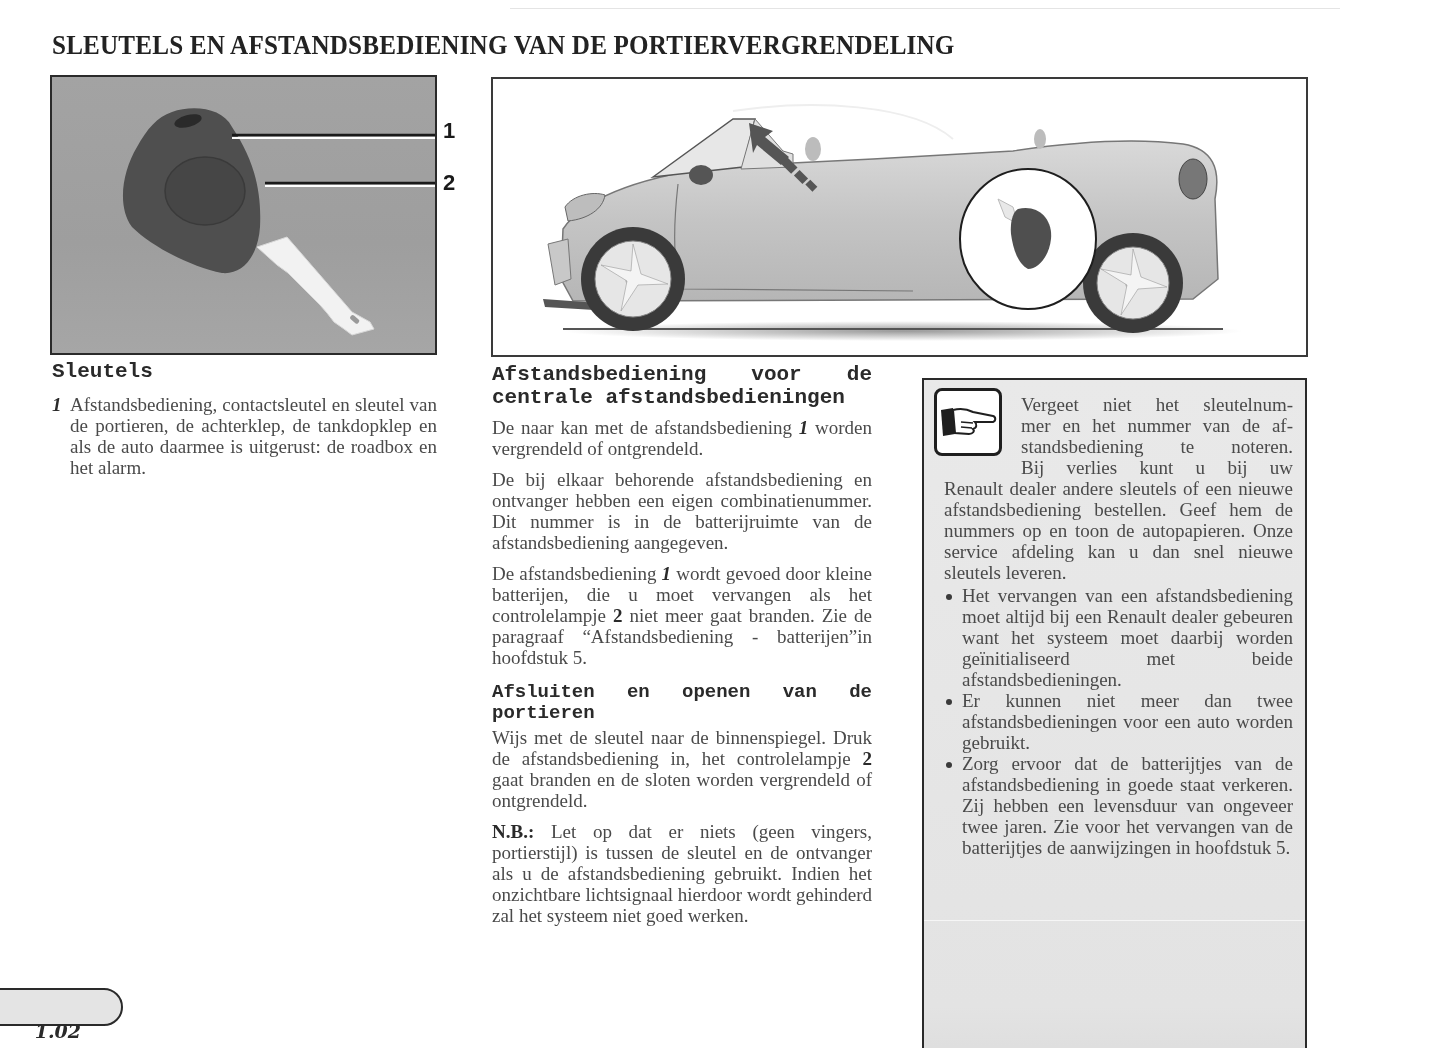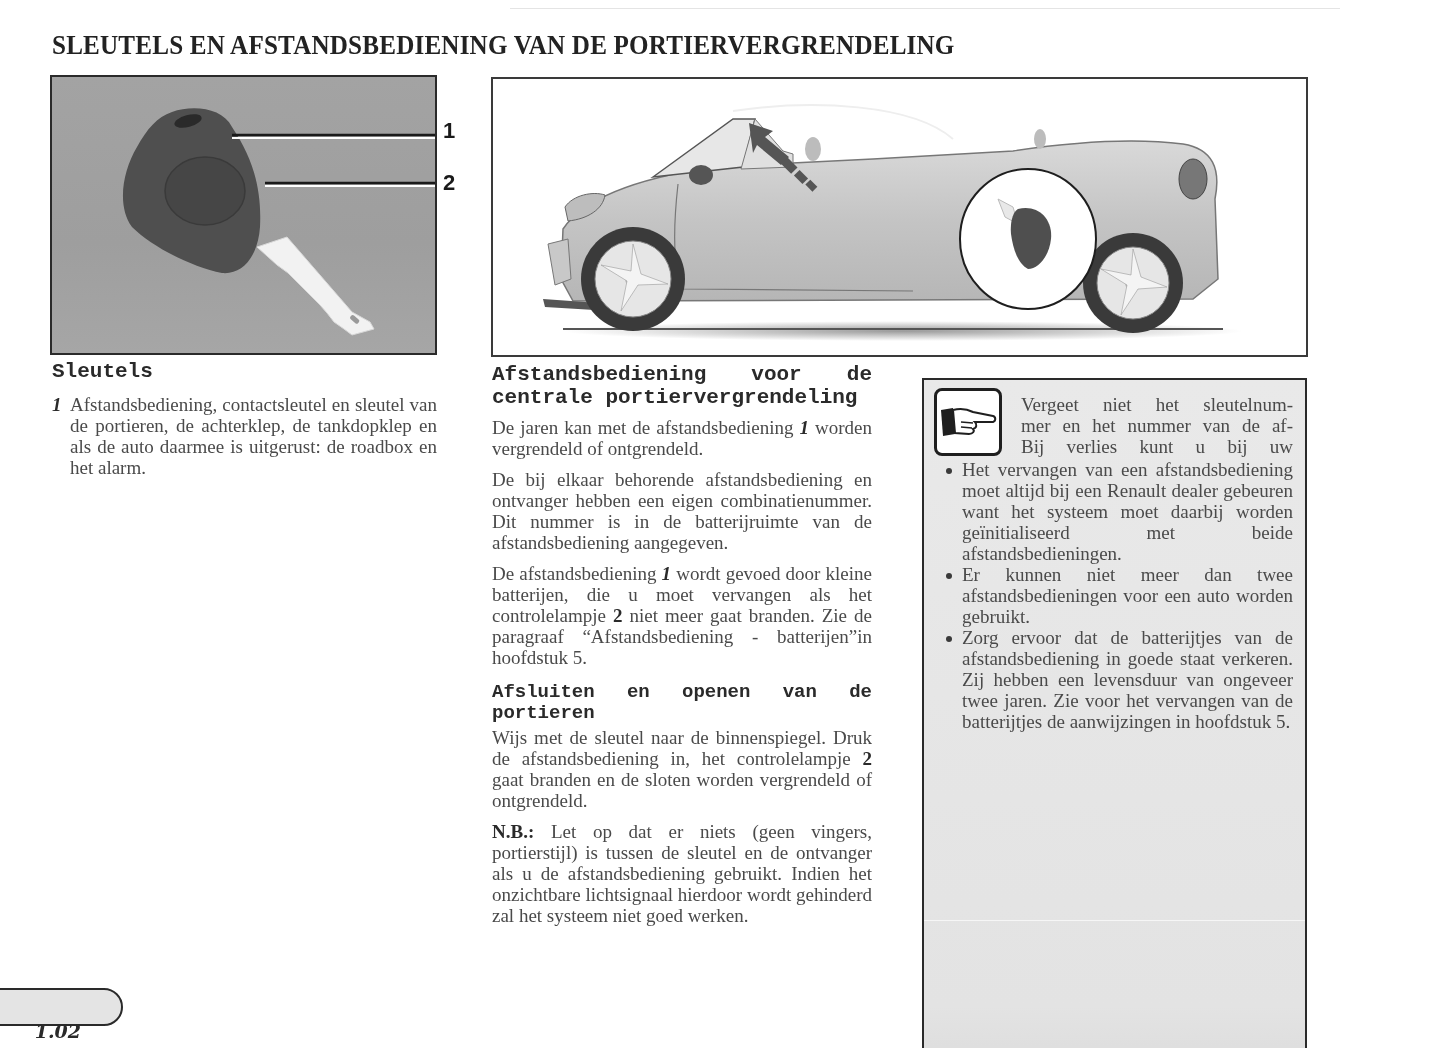--- a/index.html
+++ b/index.html
@@ -182,23 +182,23 @@
 
 <div class="col1">
   <h2 class="section-title">Sleutels</h2>
   <div class="list-item body-text">
     <span class="list-num italic-num">1</span>
     <span>Afstandsbediening, contactsleutel en sleutel van de portieren, de achterklep, de tankdopklep en als de auto daarmee is uitgerust: de roadbox en het alarm.</span>
   </div>
 </div>
 
 <div class="col2 body-text">
-  <h2 class="section-title h2">Afstandsbediening voor de centrale portiervergrendeling</h2>
+  <h2 class="section-title h2">Afstandsbediening voor de centrale afstandsbedieningen</h2>
   <p>
-    <span>De jaren kan met de afstandsbediening </span><span class="italic-num">1</span><span> worden vergrendeld of ontgrendeld.</span>
+    <span>De naar kan met de afstandsbediening </span><span class="italic-num">1</span><span> worden vergrendeld of ontgrendeld.</span>
   </p>
   <p>De bij elkaar behorende afstandsbediening en ontvanger hebben een eigen combinatienummer. Dit nummer is in de batterijruimte van de afstandsbediening aangegeven.</p>
   <p>
     <span>De afstandsbediening </span><span class="italic-num">1</span><span> wordt gevoed door kleine batterijen, die u moet vervangen als het controlelampje </span><span class="strong-num">2</span><span> niet meer gaat branden. Zie de paragraaf “Afstandsbediening - batterijen”in hoofdstuk 5.</span>
   </p>
   <h3 class="section-title h3">Afsluiten en openen van de portieren</h3>
   <p>
     <span>Wijs met de sleutel naar de binnenspiegel. Druk de afstandsbediening in, het controlelampje </span><span class="strong-num">2</span><span> gaat branden en de sloten worden vergrendeld of ontgrendeld.</span>
   </p>
   <p style="">
@@ -210,21 +210,23 @@
   <div class="hand-icon-box">
     <svg width="58" height="40" viewBox="0 0 58 40">
       <path d="M2 8 L14 6 L16 32 L4 34 Z" fill="#1f1f1f"></path>
       <path d="M14 8 C22 6 30 8 34 10 L54 14 C57 15 57 19 54 20 L36 20 C38 22 38 26 34 27 C36 29 34 32 30 32 L16 31 Z" fill="#ffffff" stroke="#1f1f1f" stroke-width="2"></path>
       <path d="M22 20 L34 21 M22 25 L33 26" stroke="#1f1f1f" stroke-width="1.5"></path>
     </svg>
   </div>
   <div class="note-text body-text">
     <div class="indent-line" style="text-align:justify; text-align-last:justify;">Vergeet niet het sleutelnum-</div>
     <div class="indent-line" style="text-align:justify; text-align-last:justify;">mer en het nummer van de af-</div>
+    <div class="indent-line" style="text-align:justify; text-align-last:justify;">standsbediening te noteren.</div>
     <div class="indent-line" style="text-align:justify; text-align-last:justify;">Bij verlies kunt u bij uw</div>
+    <div>Renault dealer andere sleutels of een nieuwe afstandsbediening bestellen. Geef hem de nummers op en toon de autopapieren. Onze service afdeling kan u dan snel nieuwe sleutels leveren.</div>
     <ul class="note-bullets">
       <li>Het vervangen van een afstandsbediening moet altijd bij een Renault dealer gebeuren want het systeem moet daarbij worden geïnitialiseerd met beide afstandsbedieningen.</li>
       <li>Er kunnen niet meer dan twee afstandsbedieningen voor een auto worden gebruikt.</li>
       <li>Zorg ervoor dat de batterijtjes van de afstandsbediening in goede staat verkeren. Zij hebben een levensduur van ongeveer twee jaren. Zie voor het vervangen van de batterijtjes de aanwijzingen in hoofdstuk 5.</li>
     </ul>
   </div>
   <div class="note-divider"></div>
 </div>
 
 <div class="page-tab">

